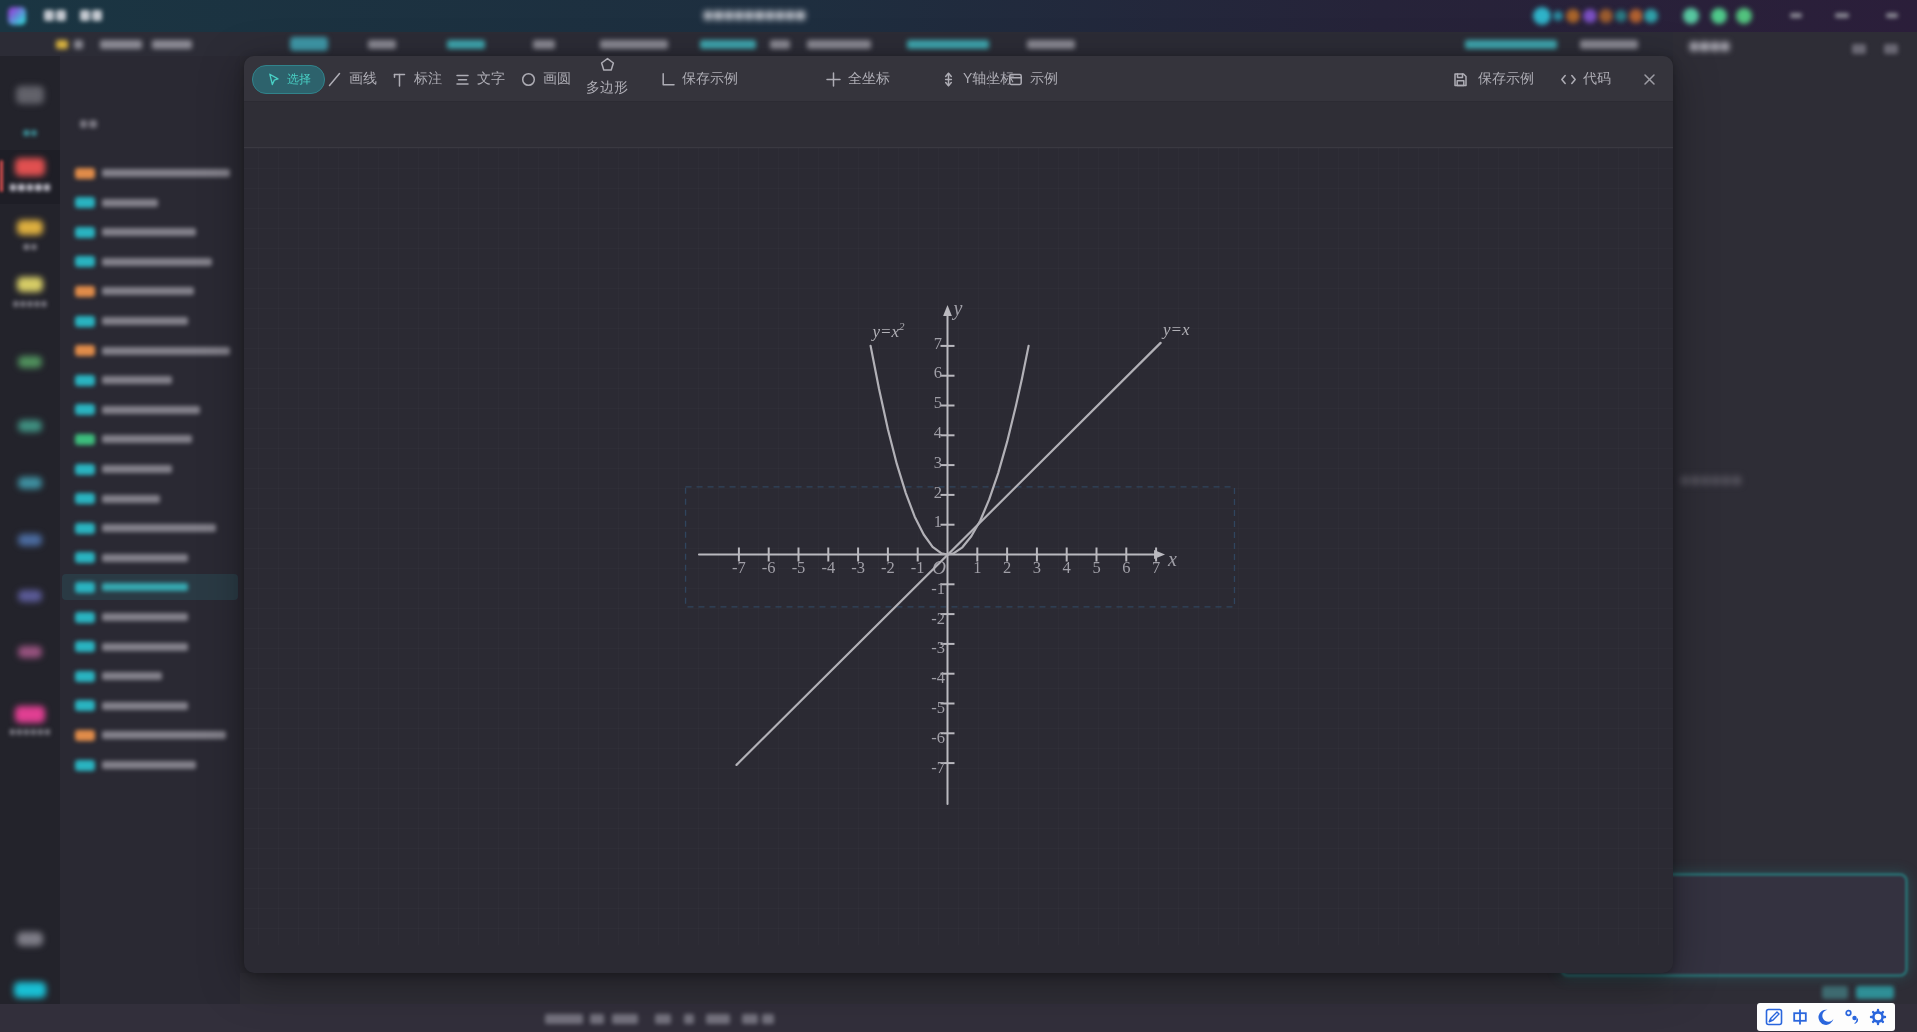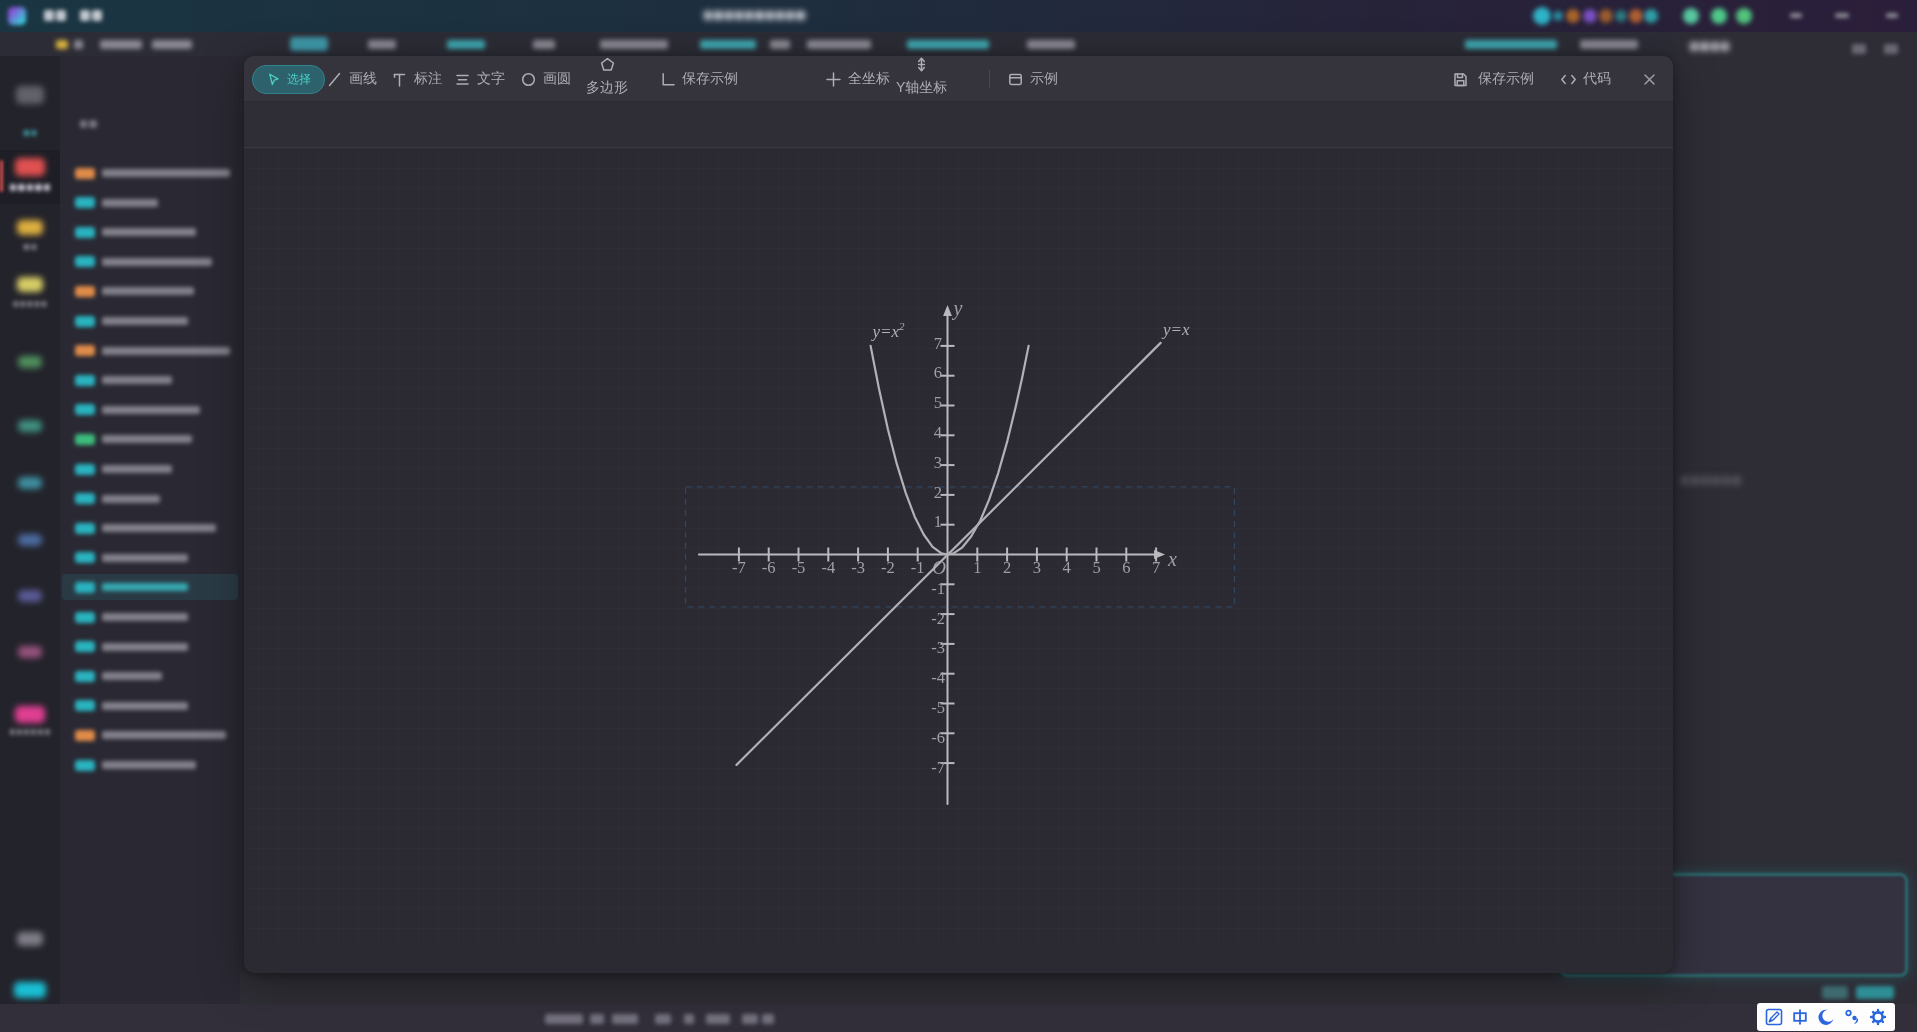--- a/index.html
+++ b/index.html
@@ -331,21 +331,21 @@
         </svg>
         <span>保存示例</span>
       </div>
       <div class="titem" style="left: 581px;">
         <svg width="17" height="17" viewBox="0 0 17 17" fill="none" stroke="#aeadb5" stroke-width="1.5" stroke-linecap="round" stroke-linejoin="round">
           <line x1="8.5" y1="2" x2="8.5" y2="15"></line>
           <line x1="2" y1="8.5" x2="15" y2="8.5"></line>
         </svg>
         <span>全坐标</span>
       </div>
-      <div class="titem" style="left: 652px; flex-direction: column;">
+      <div class="titem" style="left: 696px;">
         <svg width="17" height="17" viewBox="0 0 17 17" fill="none" stroke="#aeadb5" stroke-width="1.5" stroke-linecap="round" stroke-linejoin="round">
           <line x1="8.5" y1="2.6" x2="8.5" y2="14.4"></line>
           <path d="M5.7 5.4 L8.5 2.2 L11.3 5.4"></path>
           <path d="M5.7 11.6 L8.5 14.8 L11.3 11.6"></path>
           <line x1="5.6" y1="8.5" x2="11.4" y2="8.5"></line>
         </svg>
         <span>Y轴坐标</span>
       </div>
       <div class="tsep" style="left: 745px;"></div>
       <div class="titem" style="left: 763px;">

